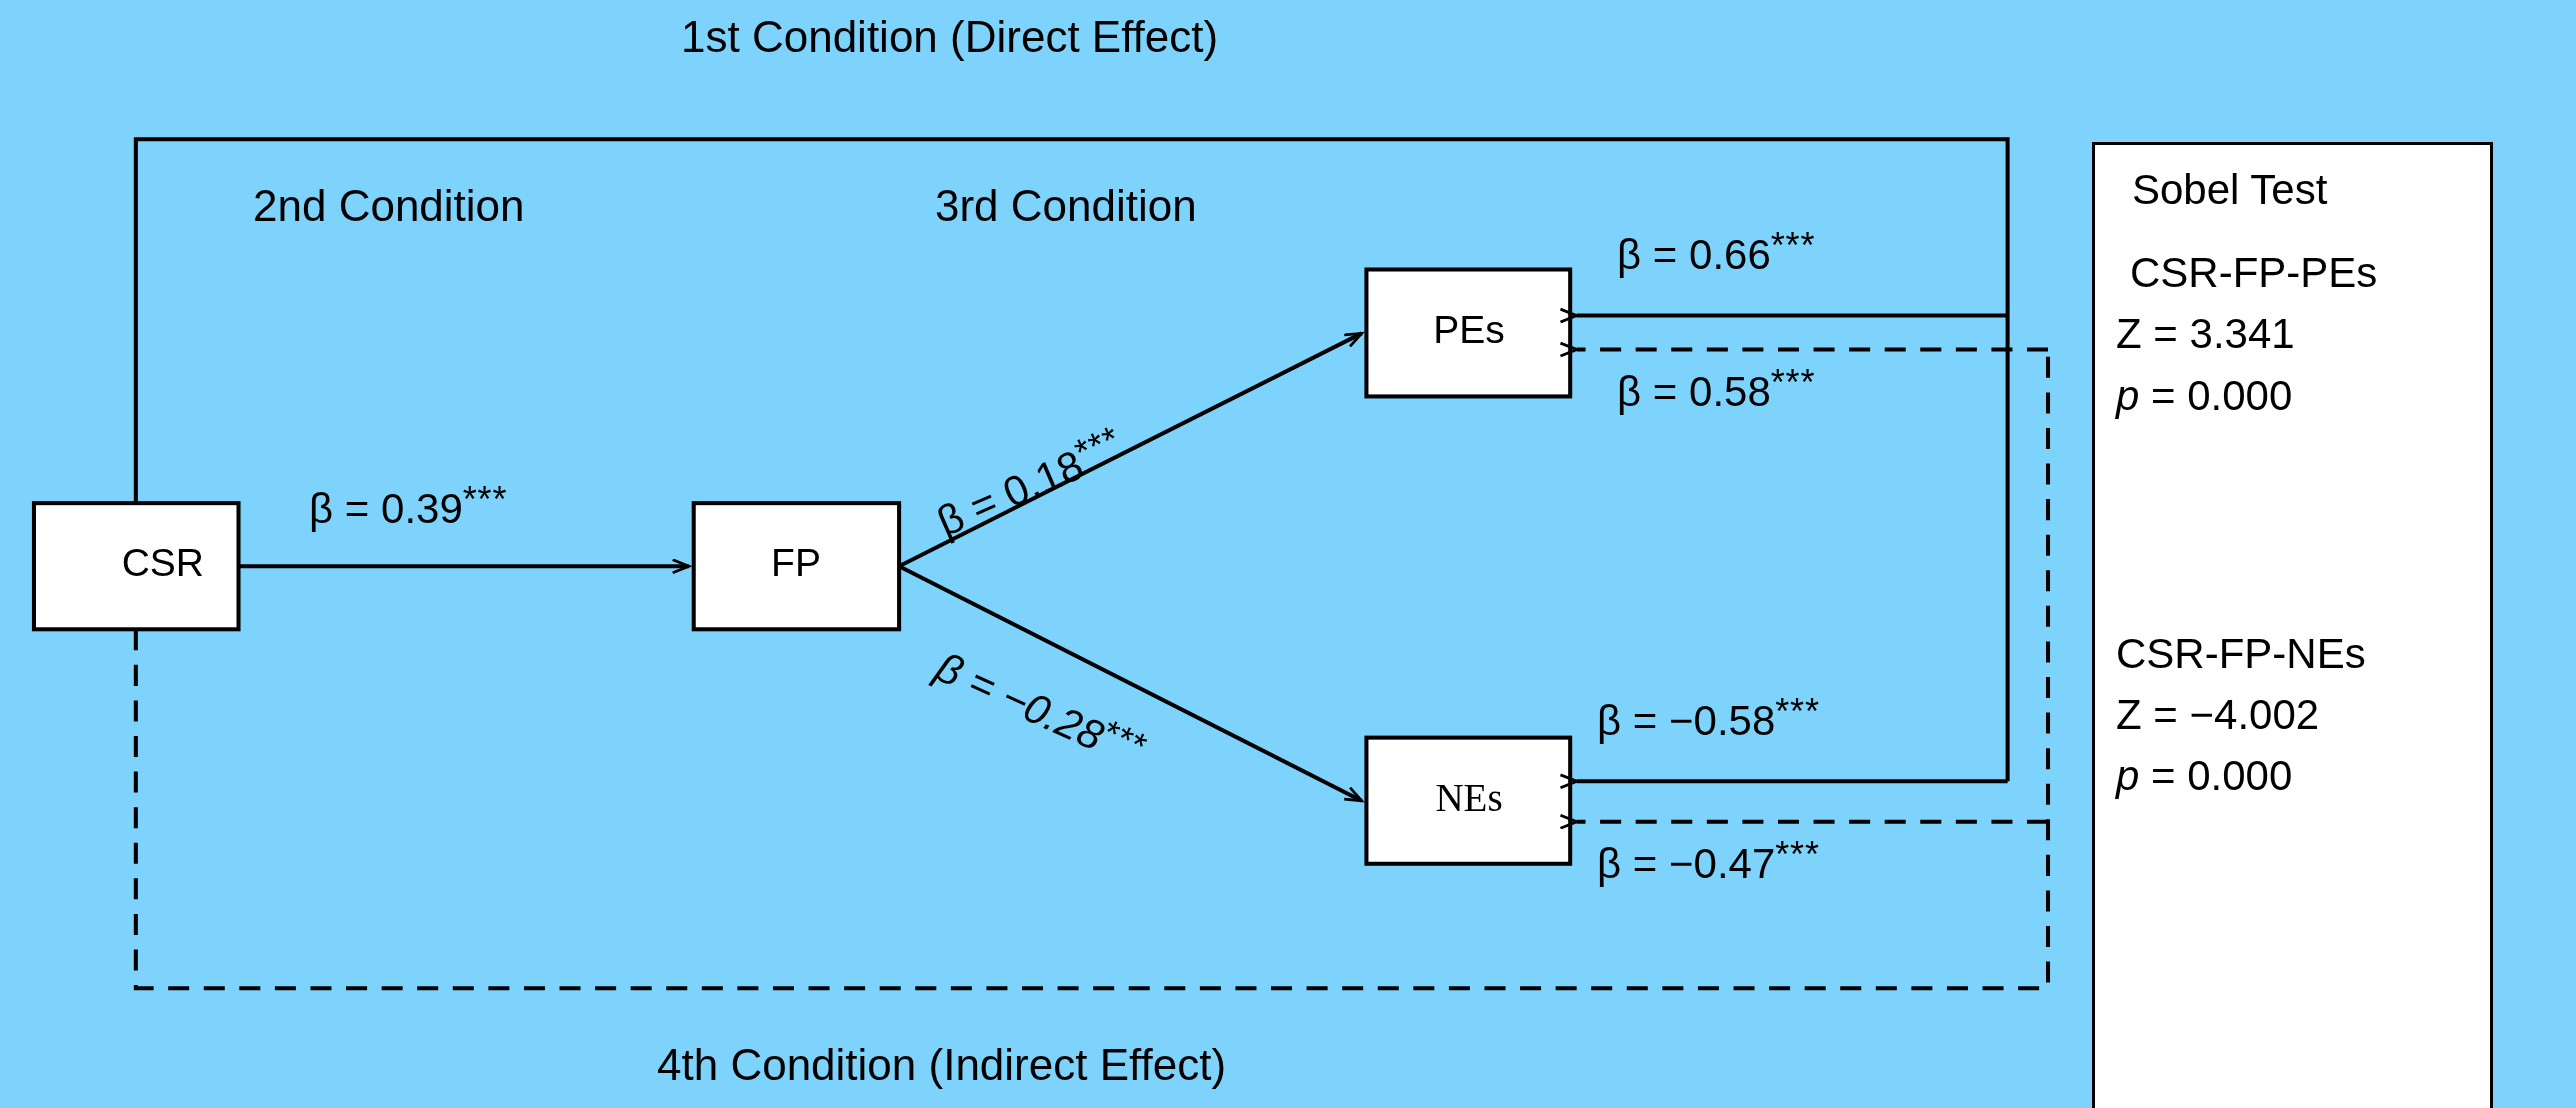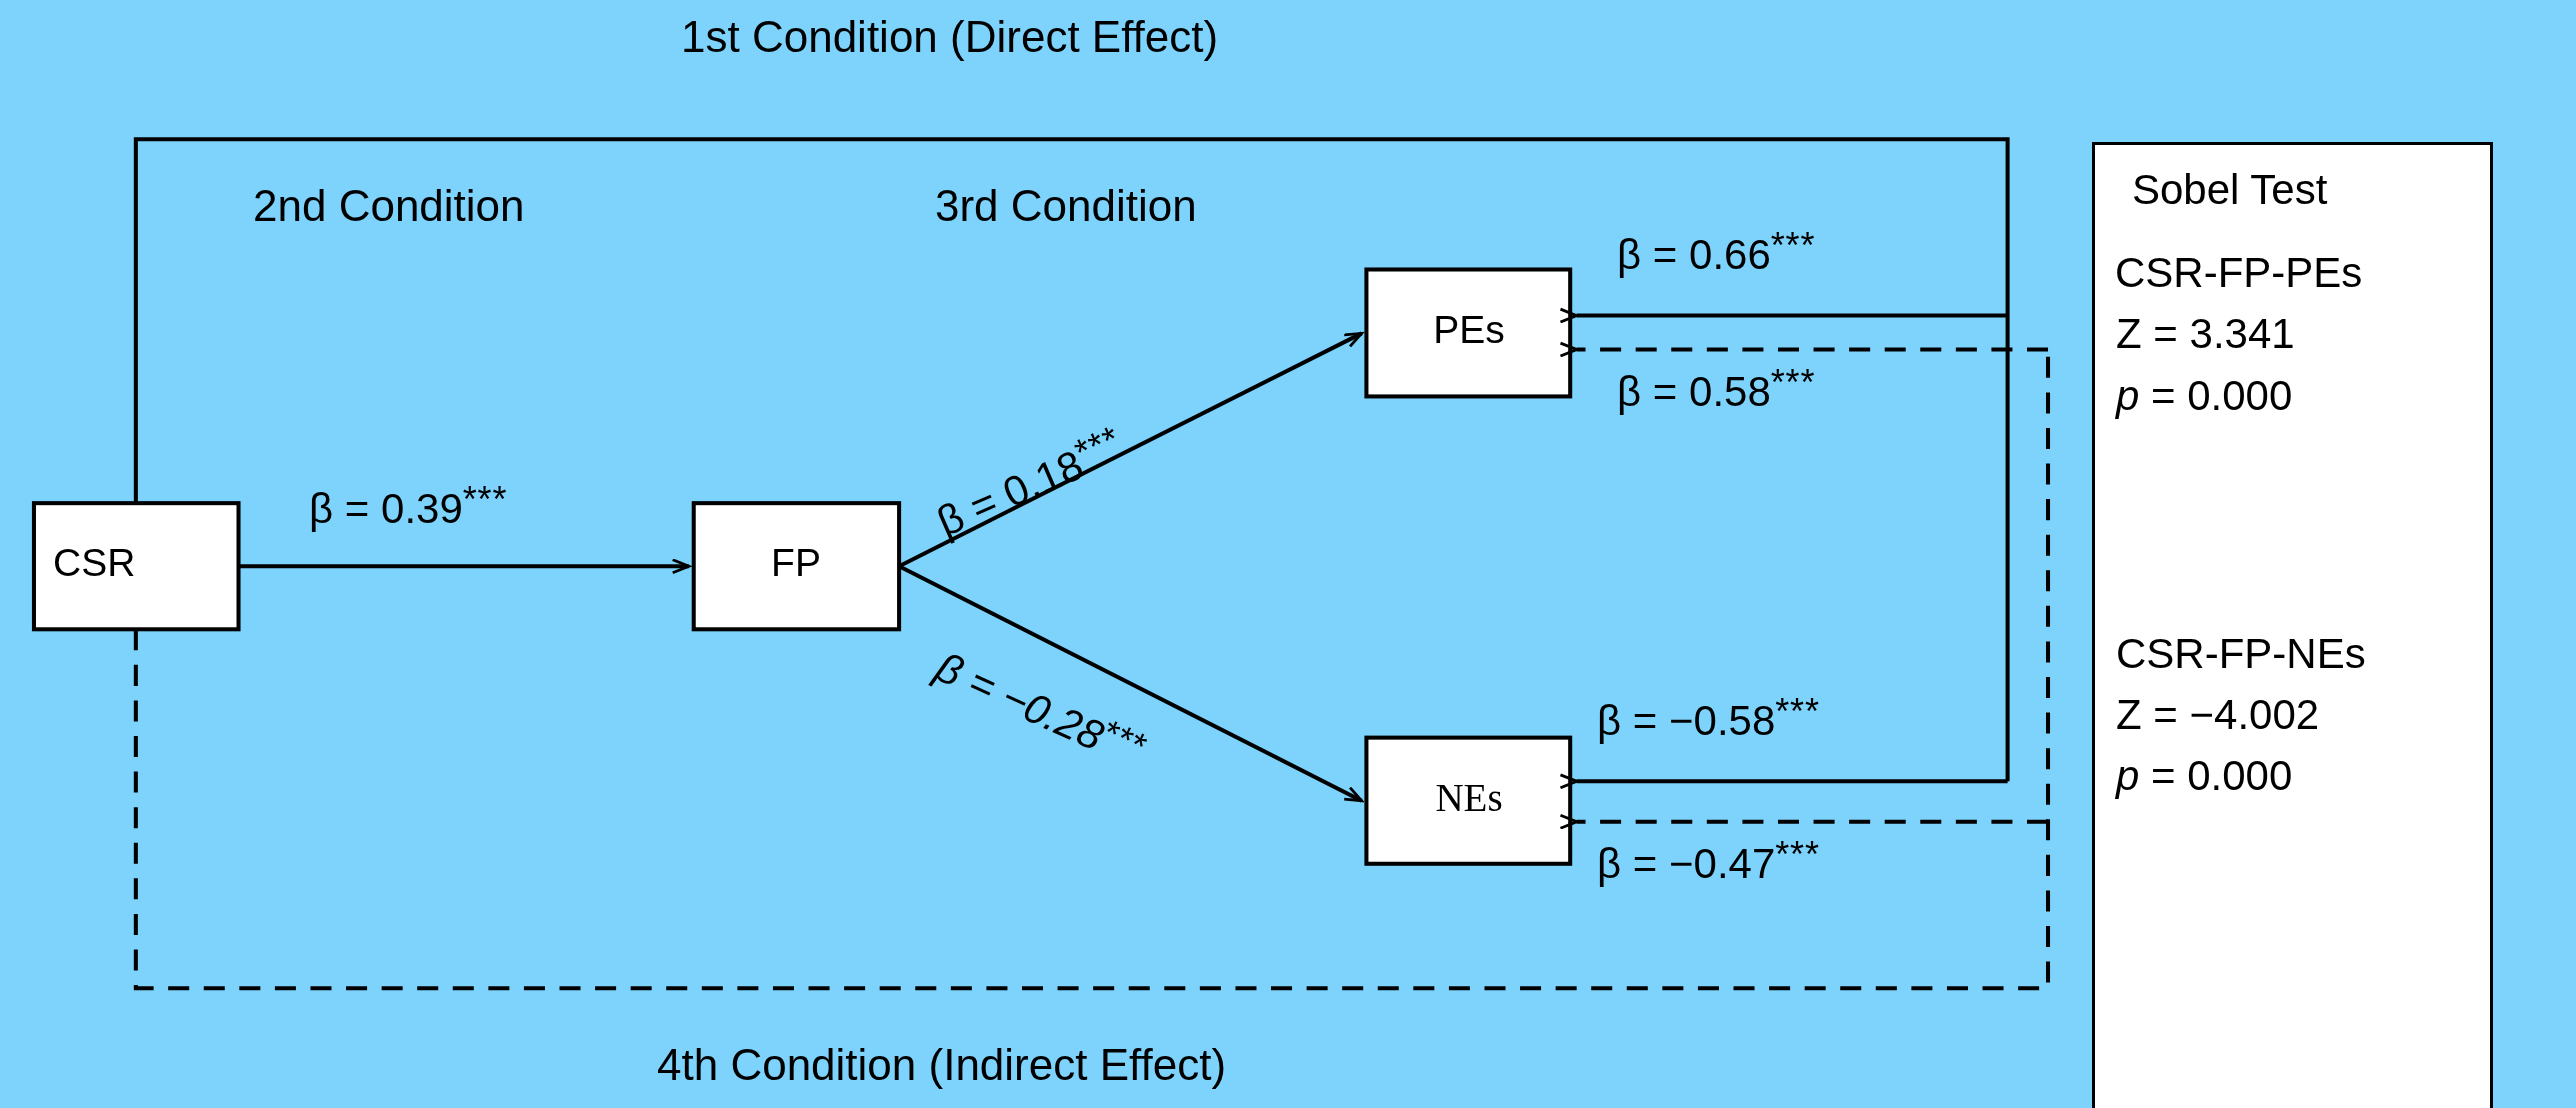--- a/index.html
+++ b/index.html
@@ -114,21 +114,21 @@
   </svg>
 
   <div class="lbl cond-title" style="left:681px; top:14.6px;">1st Condition (Direct Effect)</div>
 
   <div class="lbl cond-title" style="left:253px; top:184px;">2nd Condition</div>
 
   <div class="lbl cond-title" style="left:935px; top:184px;">3rd Condition</div>
 
   <div class="lbl cond-title" style="left:657px; top:1043px;">4th Condition (Indirect Effect)</div>
 
-  <div class="lbl node-label" style="left:53px; top:543px; width:166px; text-align:left;">CSR</div>
+  <div class="lbl node-label" style="left:38px; top:543px; width:166px; text-align:right;">CSR</div>
   <div class="lbl node-label" style="left:713px; top:543px; width:166px; text-align:center;">FP</div>
   <div class="lbl node-label" style="left:1386px; top:310px; width:166px; text-align:center;">PEs</div>
   <div class="lbl node-label" style="left:1386px; top:778px; width:166px; text-align:center;font-family:Liberation Serif, serif;">NEs</div>
 
   <div class="lbl path-label" style="left:309px; top:482px;">
     <span>β = 0.39</span><span class="stars">***</span>
   </div>
 
   <div class="lbl path-label rot-up" style="left:948px; top:495px;">
     <span>β = 0.18</span><span class="stars">***</span>
@@ -151,21 +151,21 @@
   </div>
 
   <div class="lbl path-label" style="left:1597px; top:837px;">
     <span>β = −0.47</span><span class="stars">***</span>
   </div>
 
   <div class="sobel-panel" style="left:2092px; top:142px; width:401px; height:1009px;">
     <div class="sobel-inner">
       <div class="lbl panel-title" style="left:37px; top:24px;">Sobel Test</div>
 
-      <div class="lbl panel-line" style="left:20px; top:107px;">CSR-FP-PEs</div>
+      <div class="lbl panel-line" style="left:35px; top:107px;">CSR-FP-PEs</div>
       <div class="lbl panel-line" style="left:21px; top:168px;">Z = 3.341</div>
       <div class="lbl panel-line" style="left:21px; top:230px;">
         <span class="ital">p</span><span> = 0.000</span>
       </div>
 
       <div class="lbl panel-line" style="left:21px; top:488px;">CSR-FP-NEs</div>
       <div class="lbl panel-line" style="left:21px; top:549px;">Z = −4.002</div>
       <div class="lbl panel-line" style="left:21px; top:610px;">
         <span class="ital">p</span><span> = 0.000</span>
       </div>

